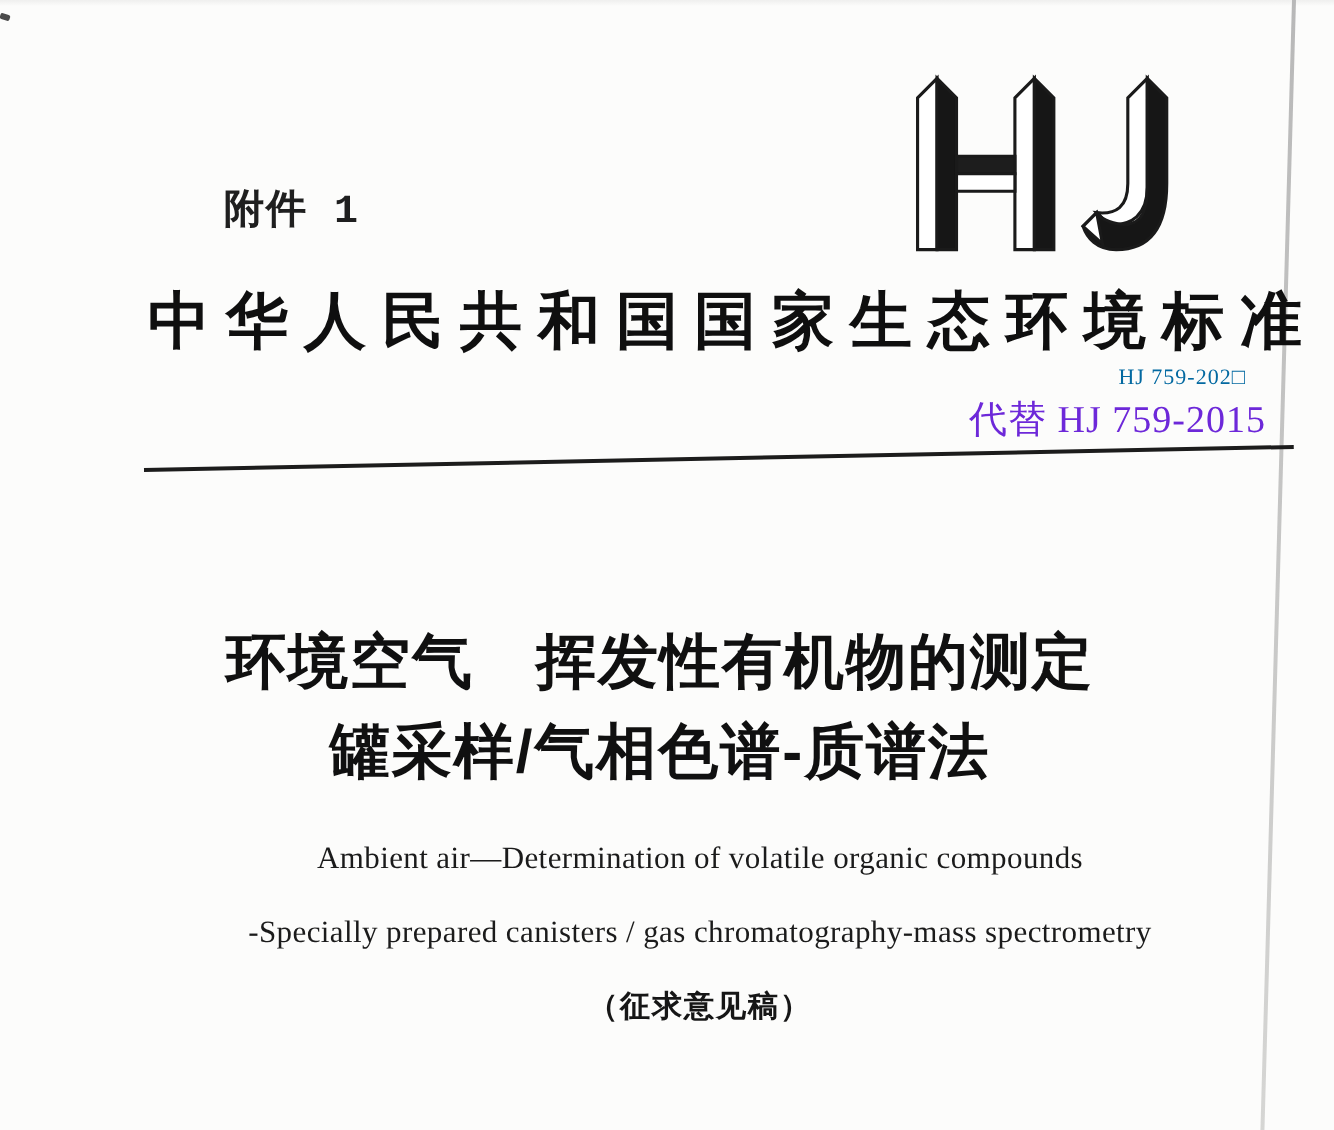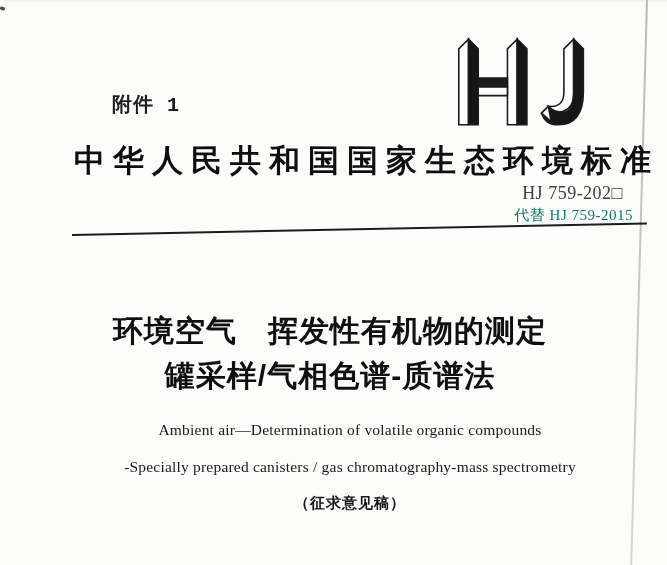--- a/index.html
+++ b/index.html
@@ -32,22 +32,22 @@
   }
   .hj-logo{position:absolute;left:451px;top:36px;width:146px;height:92px;}
   .org-title{
     position:absolute;left:74px;top:140px;
     font-size:31px;font-weight:bold;letter-spacing:8px;
     white-space:nowrap;color:#0f0f0f;font-family:Liberation Serif, serif;
   }
   .std-block{
     position:absolute;right:34px;top:184px;text-align:right;line-height:1;
   }
-  .std-number{font-size:18px;letter-spacing:0.5px;color:#404040;padding-right:10px;}
-  .std-replaces{font-size:15px;margin-top:6px;letter-spacing:0.5px;color:#0f766e;}
+  .std-number{font-size:11px;letter-spacing:0.5px;color:#0369a1;padding-right:10px;}
+  .std-replaces{font-size:19px;margin-top:6px;letter-spacing:0.5px;color:#6d28d9;}
   .rule{
     position:absolute;left:72px;top:234px;width:575px;height:2.4px;
     background:#1c1c1c;transform:rotate(-1.15deg);transform-origin:left center;
   }
   .cn-title{
     position:absolute;left:15px;width:630px;text-align:center;
     font-family:"Liberation Sans","DejaVu Sans",sans-serif;
     font-weight:bold;font-size:30px;color:#101010;letter-spacing:1px;
     white-space:nowrap;
   }

